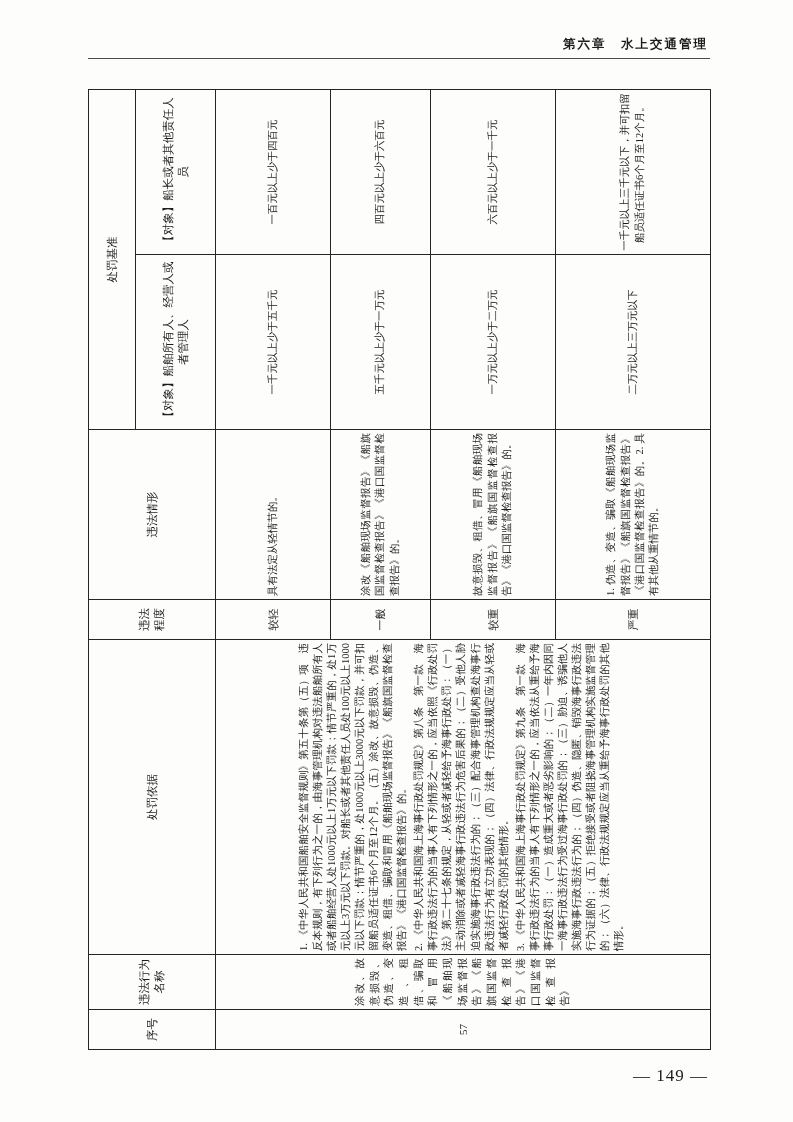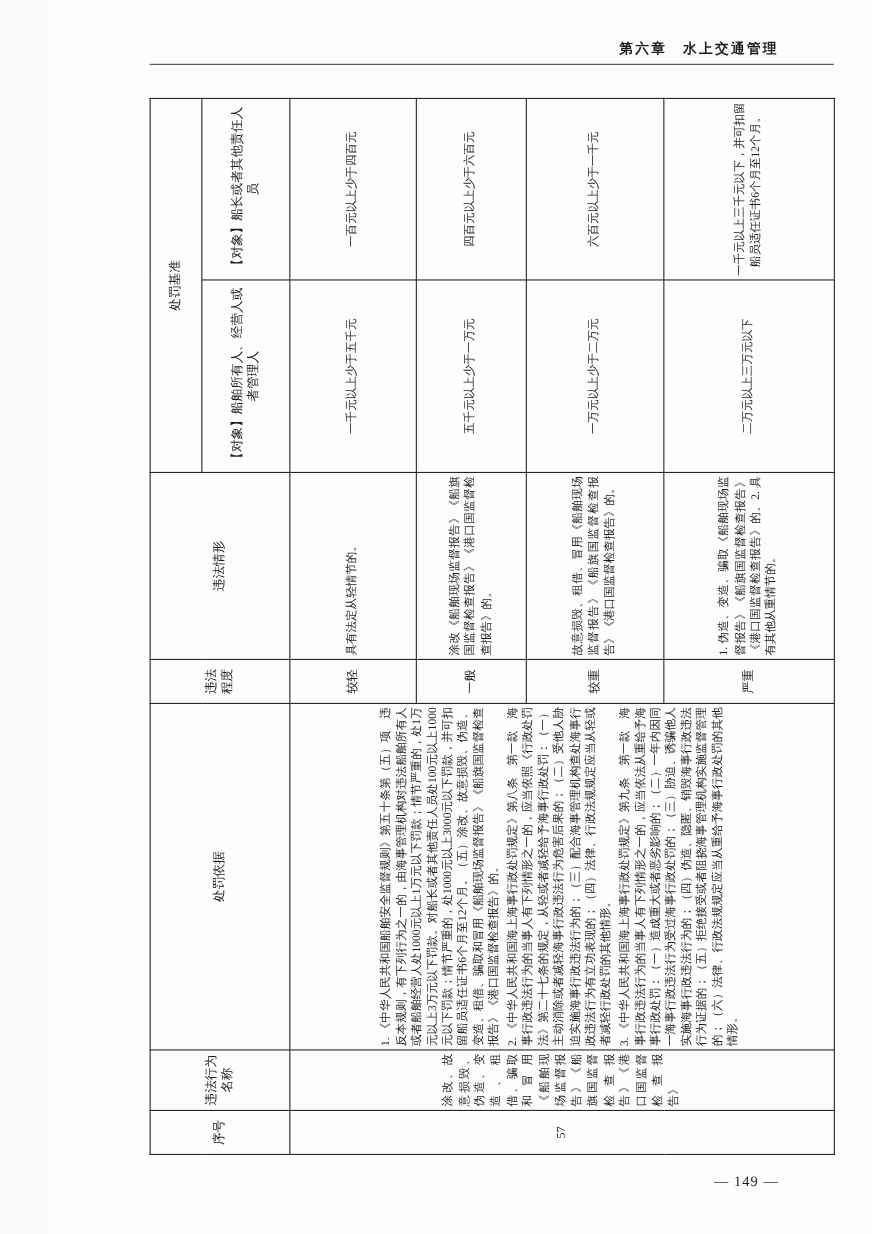--- a/index.html
+++ b/index.html
@@ -9,21 +9,20 @@
     height: 1122px;
     overflow: hidden;
     background: #fbfbfa;
     font-family: "Liberation Serif", "DejaVu Serif", serif;
     color: #1c1c1c;
   }
   .page {
     position: absolute;
     inset: 0;
     background: #fdfdfc;
-    margin-left: 48px;
   }
   .chapter-header {
     position: absolute;
     top: 36px;
     right: 85px;
     font-size: 12.5px;
     font-weight: bold;
     letter-spacing: 2px;
     white-space: pre;
   }
@@ -32,21 +31,21 @@
     top: 58px;
     left: 88px;
     width: 622px;
     border-top: 1px solid #4a4a4a;
     height: 0;
   }
   .page-number {
     position: absolute;
     top: 1066px;
     right: 85px;
-    font-size: 13px;
+    font-size: 17px;
     letter-spacing: 1px;
   }
   
   .rotwrap {
     position: absolute;
     left: -81px;
     top: 259px;
     width: 960px;
     height: 622px;
     transform: rotate(-90deg);

